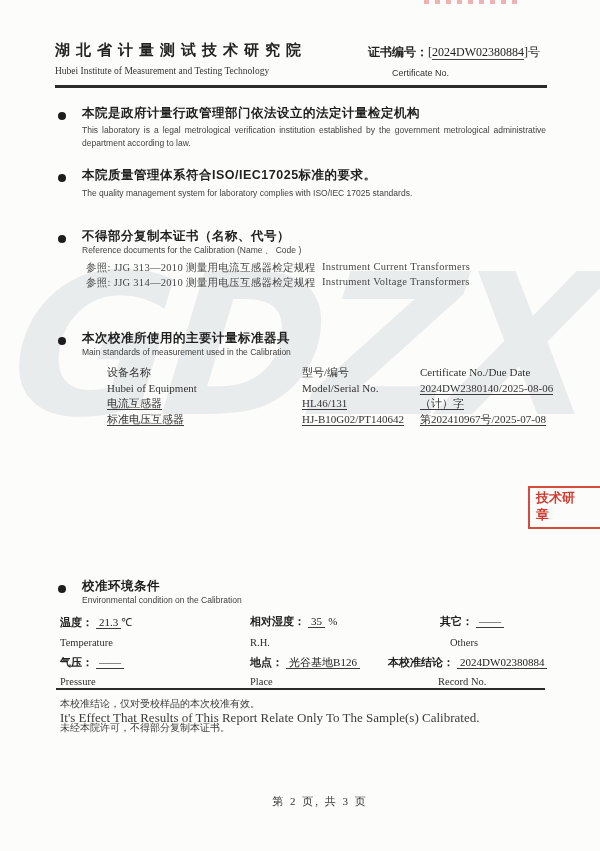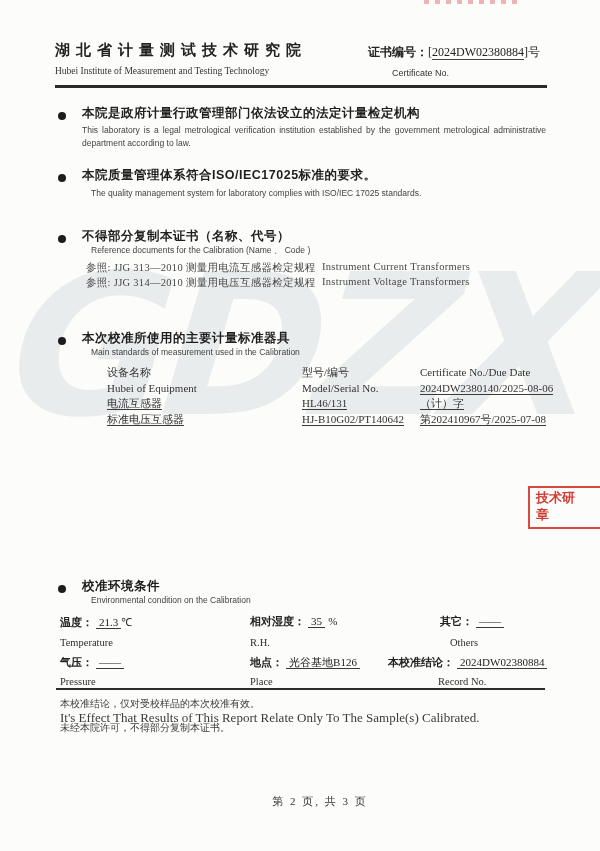--- a/index.html
+++ b/index.html
@@ -64,21 +64,21 @@
     position:absolute;width:8px;height:8px;border-radius:50%;
     background:#1d1d1d;left:58px;
   }
   .h-cn{
     position:absolute;left:82px;
     font-size:12.5px;font-weight:700;color:#1f1f1f;white-space:nowrap;
     letter-spacing:0.5px;
   }
   .h-en{
     position:absolute;left:82px;
-    font-size:8.5px;color:#3f3f3f;white-space:nowrap;margin-left:9px;
+    font-size:8.5px;color:#3f3f3f;white-space:nowrap;
   }
   .h-en-just{
     position:absolute;left:82px;width:464px;
     font-size:8.5px;color:#3f3f3f;line-height:13px;
     text-align:justify;
   }
   .ref-row{
     position:absolute;left:86px;
     font-family:"Liberation Serif",serif;
     font-size:10.5px;color:#474747;white-space:nowrap;letter-spacing:0.3px;

